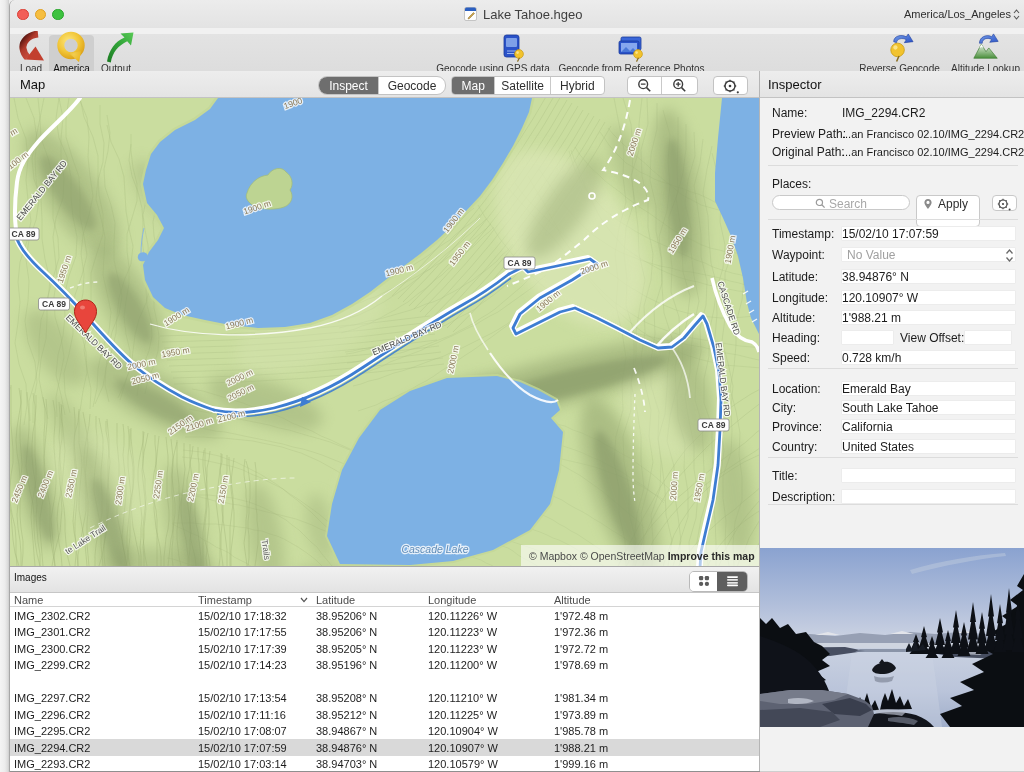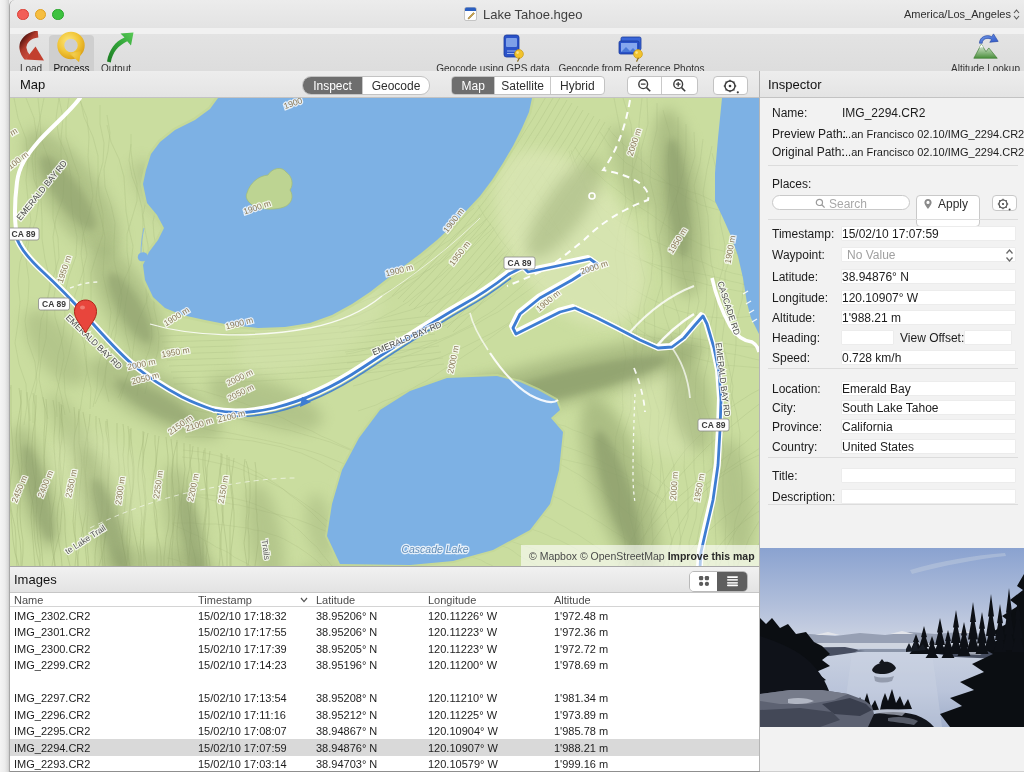--- a/index.html
+++ b/index.html
@@ -33,21 +33,21 @@
     border-radius:4px; overflow:hidden; background:#fff; font-size:12px; color:#2e2e2e; }
   .seg > div { display:flex; align-items:center; justify-content:center; border-right:1px solid #c9c9c9; }
   .seg > div:last-child { border-right:none; }
   .seg .on { background:#6e6e6e; color:#fff; }
   
   #map { position:absolute; left:0; top:98px; width:749px; height:468px; }
   
   #images { position:absolute; left:0; top:566px; width:749px; height:206px; background:#fff; }
   #imghead { position:absolute; left:0; top:0; width:749px; height:27px;
     background:linear-gradient(#f1f1f1,#e3e3e3); border-top:1px solid #a8a8a8; border-bottom:1px solid #c6c6c6; }
-  #imghead .t { position:absolute; left:4px; top:5px; font-size:13px; color:#111; }
+  #imghead .t { position:absolute; left:4px; top:5px; font-size:10px; color:#111; }
   #tblhead { position:absolute; left:0; top:27px; width:749px; height:14px; background:#fff;
     border-bottom:1px solid #d4d4d4; font-size:11px; color:#4c4c4c; }
   #tblhead span, .row span { position:absolute; white-space:nowrap; }
   .c0{left:4px;} .c1{left:188px;} .c2{left:306px;} .c3{left:418px;} .c4{left:544px;}
   .row { position:absolute; left:0; width:749px; height:16.5px; font-size:11px; color:#1d1d1d; }
   .row span { top:2.5px; }
   .sel { background:#d9d9d9; }
   
   #inspector { position:absolute; left:749px; top:98px; width:266px; height:674px;
     background:#f2f2f2; border-left:1px solid #b5b5b5; font-size:12px; color:#1c1c1c; }
@@ -101,21 +101,21 @@
             <radialGradient id="pg" cx="0.38" cy="0.3" r="0.95">
               <stop offset="0" stop-color="#fce67e"></stop>
               <stop offset="0.55" stop-color="#f2c637"></stop>
               <stop offset="1" stop-color="#d89c15"></stop>
             </radialGradient>
           </defs>
         <circle cx="15" cy="14.5" r="10.2" fill="none" stroke="url(#pg)" stroke-width="7"></circle>
         <path d="M13.5 22.5 L25 20 L23 31 Z" fill="url(#pg)"></path>
         <path d="M13.5 22.5 L25 20 L23 31 Z" fill="#e8b424" opacity="0.5"></path>
       </svg>
-      <div class="lbl" style="color:#111;">Process</div>
+      <div class="lbl" style="color:#111;">America</div>
     </div>
     <div class="tbitem" style="left:84px;width:44px;">
       <svg style="position:absolute;left:10px;top:-2px;" width="31" height="31" viewBox="0 0 31 31">
         <defs>
             <linearGradient id="og" x1="0" y1="1" x2="1" y2="0">
               <stop offset="0" stop-color="#1b7a22"></stop>
               <stop offset="0.6" stop-color="#35a93c"></stop>
               <stop offset="1" stop-color="#59c955"></stop>
             </linearGradient>
           </defs>
@@ -138,20 +138,35 @@
       <svg style="position:absolute;left:60px;top:-1px;" width="30" height="30" viewBox="0 0 30 30">
         <rect x="4" y="4" width="20" height="13" rx="1.5" fill="#3a66d8" stroke="#1a3a9a" stroke-width="0.8"></rect>
         <rect x="2" y="8" width="20" height="13" rx="1.5" fill="#2a52c8" stroke="#1a3a9a" stroke-width="0.8"></rect>
         <rect x="4" y="10" width="16" height="9" fill="#86a7ee"></rect>
         <path d="M4 19 l5 -5 4 4 3 -3 4 4" fill="#4a78d8"></path>
         <circle cx="21" cy="21" r="4.4" fill="#f2c32e" stroke="#c79a12" stroke-width="0.7"></circle>
         <circle cx="19.6" cy="19.6" r="1.3" fill="#fbe488"></circle>
         <line x1="21.5" y1="24.8" x2="19.5" y2="28.6" stroke="#8a6d1d" stroke-width="1.2"></line>
       </svg>
       <div class="lbl">Geocode from Reference Photos</div>
+    </div>
+    <div class="tbitem" style="left:849px;width:81px;">
+      <svg style="position:absolute;left:25px;top:-2px;" width="31" height="31" viewBox="0 0 32 32">
+        <defs>
+            <linearGradient id="rg" x1="0" y1="0" x2="1" y2="1">
+              <stop offset="0" stop-color="#7aa2e8"></stop>
+              <stop offset="1" stop-color="#2a52c8"></stop>
+            </linearGradient>
+          </defs>
+        <path d="M10 10 C10 4 18 2 23 5 L25 2 L30 10 L21 11 L23 8 C19 5.5 13 7 13 11 Z" fill="url(#rg)" stroke="#1a3a9a" stroke-width="0.6"></path>
+        <circle cx="14" cy="18.5" r="7" fill="#f2c32e" stroke="#c79a12" stroke-width="0.8"></circle>
+        <circle cx="11.8" cy="16" r="2.2" fill="#fbe488"></circle>
+        <line x1="15.5" y1="24.8" x2="13" y2="30.5" stroke="#8a6d1d" stroke-width="1.6"></line>
+      </svg>
+      <div class="lbl">Reverse Geocode</div>
     </div>
     <div class="tbitem" style="left:937px;width:77px;">
       <svg style="position:absolute;left:24px;top:-2px;" width="30" height="30" viewBox="0 0 32 32">
         <defs>
             <linearGradient id="ag" x1="0" y1="0" x2="1" y2="1">
               <stop offset="0" stop-color="#7aa2e8"></stop>
               <stop offset="1" stop-color="#2a52c8"></stop>
             </linearGradient>
         <linearGradient id="mg" x1="0" y1="0" x2="0" y2="1">
               <stop offset="0" stop-color="#e8f2e4"></stop>
@@ -161,21 +176,21 @@
         <path d="M9 12 C9 5 17 2 22 5 L24 2 L29 10 L20 11 L22 8 C18 5.5 12 7 12 12 Z" fill="url(#ag)" stroke="#1a3a9a" stroke-width="0.6"></path>
         <path d="M3 28 L11 13 L16 21 L19 17 L28 28 Z" fill="url(#mg)" stroke="#3a7a30" stroke-width="0.7"></path>
         <path d="M9 17 L11 13 L13.5 17 L11.5 16 Z" fill="#fff"></path>
       </svg>
       <div class="lbl">Altitude Lookup</div>
     </div>
   </div>
   <div id="paneheads">
     <div id="maphead">
       <span class="panetitle">Map</span>
-      <div class="seg" style="left:292px;width:128px;border-radius:9px;">
+      <div class="seg" style="left:308px;width:128px;border-radius:9px;">
           <div class="on" style="width:61px;">Inspect</div>
           <div style="width:67px;">Geocode</div>
         </div>
       <div class="seg" style="left:441px;width:154px;">
           <div class="on" style="width:44px;">Map</div>
           <div style="width:56px;">Satellite</div>
           <div style="width:54px;">Hybrid</div>
         </div>
       <div class="seg" style="left:617px;width:71px;">
           <div style="width:35px;">

